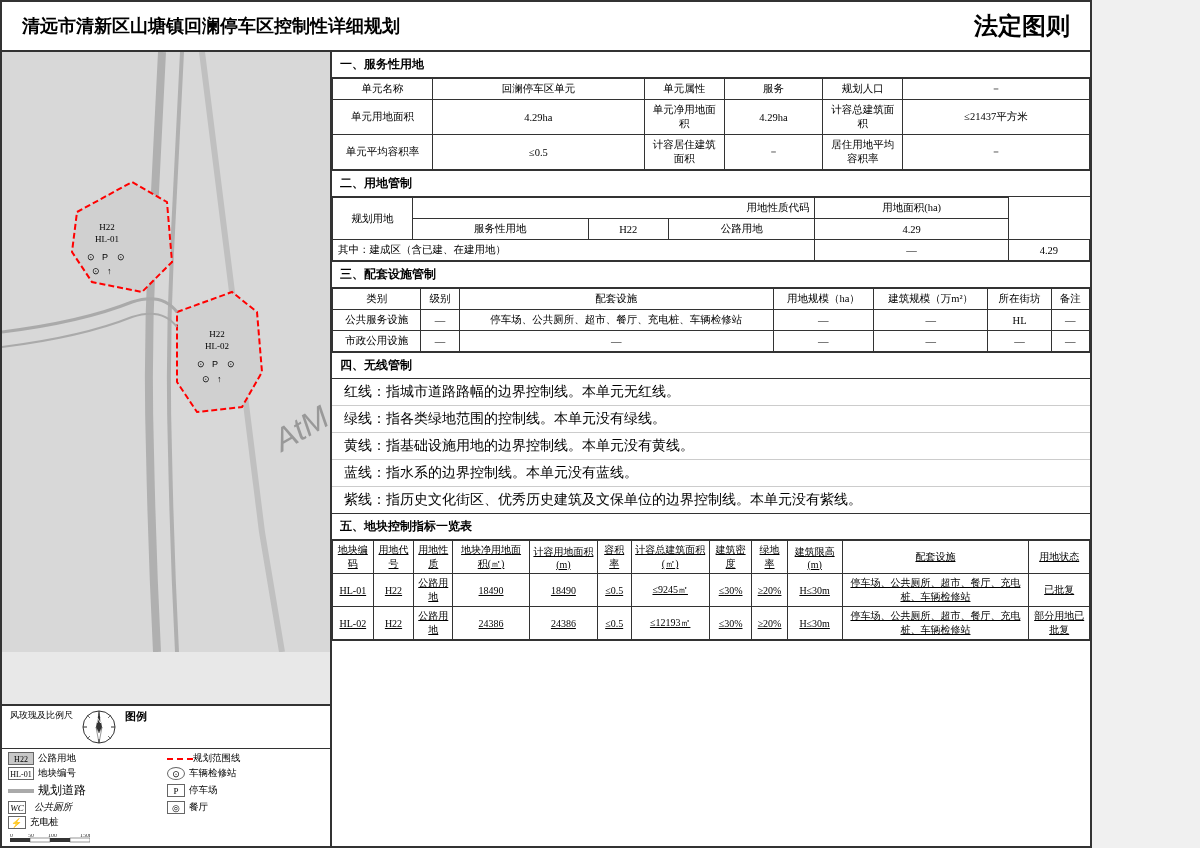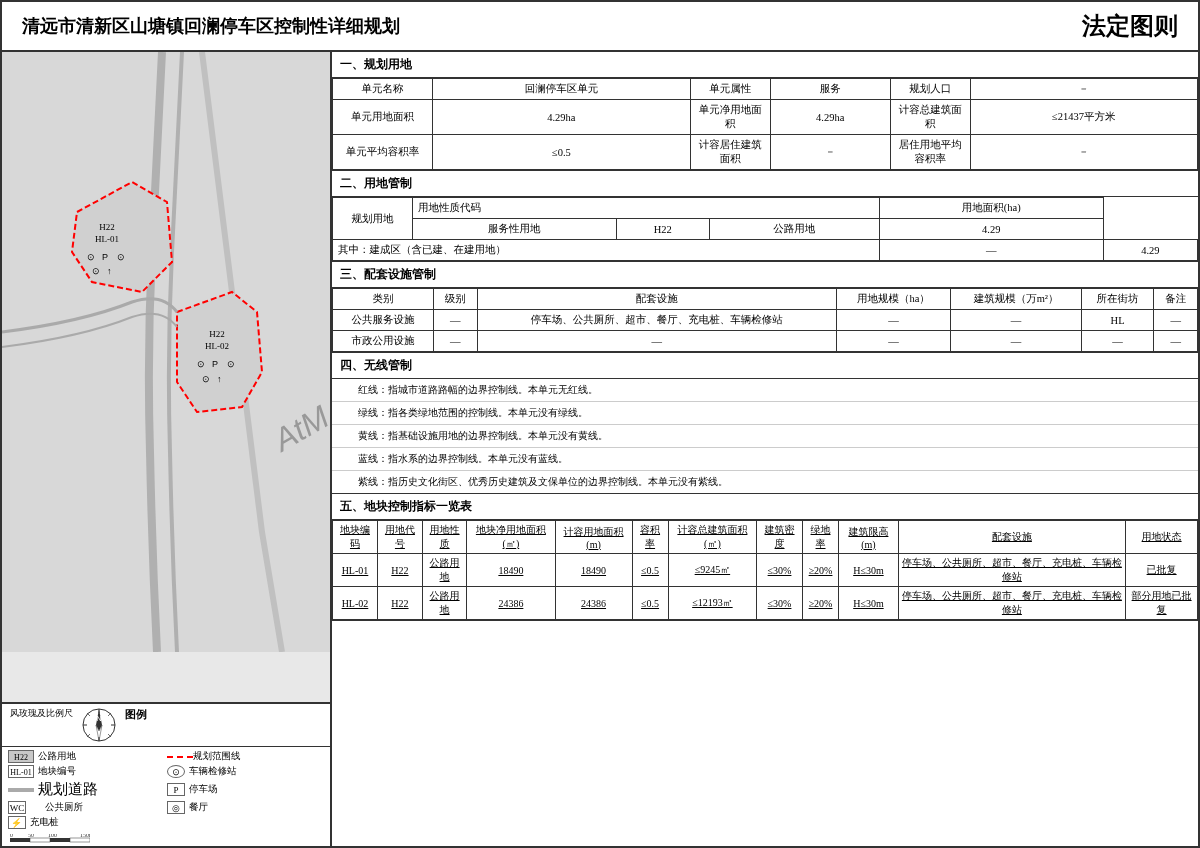--- a/index.html
+++ b/index.html
@@ -1,35 +1,35 @@
 <!DOCTYPE html>
 <html><head>
   <meta charset="utf-8">
   <style>
     * { box-sizing: border-box; margin: 0; padding: 0; }
     body { font-family: 'SimSun', 'STSong', serif; background: #f0f0f0; width: 1200px; height: 848px; overflow: hidden; }
-    .page { width: 1200px; height: 848px; background: #fff; border: 2px solid #333; display: flex; flex-direction: column; position: relative; }
+    .page { width: 1092px; height: 848px; background: #fff; border: 2px solid #333; display: flex; flex-direction: column; position: relative; }
     .header { display: flex; justify-content: space-between; align-items: center; padding: 8px 20px; border-bottom: 2px solid #333; background: #fff; }
     .header-title { font-size: 18px; font-weight: bold; }
     .header-right { font-size: 24px; font-weight: bold; }
     .content { display: flex; flex: 1; overflow: hidden; }
     .left-panel { width: 330px; min-width: 330px; border-right: 2px solid #333; position: relative; background: #e8e8e8; overflow: hidden; }
     .right-panel { flex: 1; overflow-y: auto; overflow-x: hidden; font-size: 11px; }
     
     
     .section { border-bottom: 1px solid #333; }
     .section-title { background: #fff; padding: 4px 8px; font-weight: bold; font-size: 12px; border-bottom: 1px solid #333; }
     
     
     table { width: 100%; border-collapse: collapse; font-size: 10.5px; }
     table td, table th { border: 1px solid #333; padding: 3px 5px; text-align: center; vertical-align: middle; }
     table th { background: #fff; font-weight: normal; }
     
     .wireless-section { padding: 0; }
-    .wireless-line { padding: 4px 26px; border-bottom: 1px solid #ccc; font-size: 10px; }
+    .wireless-line { padding: 4px 12px; border-bottom: 1px solid #ccc; font-size: 14px; }
     .wireless-line:last-child { border-bottom: none; }
     
     .section5-table { font-size: 10px; text-decoration: underline; }
     .section5-table td, .section5-table th { padding: 2px 3px; font-size: 10px; }
     
     
     .legend-box { position: absolute; bottom: 0; left: 0; right: 0; background: #fff; border-top: 2px solid #333; }
   </style>
 </head>
 <body>
@@ -125,30 +125,30 @@
 
           <div style="display:flex;align-items:center;gap:4px;font-size:9.5px;">
             <span style="display:inline-block;width:26px;height:13px;background:#fff;border:1px solid #666;font-size:8px;text-align:center;line-height:13px;">HL-01</span>
             <span>地块编号</span>
           </div>
           <div style="display:flex;align-items:center;gap:4px;font-size:9.5px;">
             <span style="display:inline-block;width:18px;height:13px;border:1px solid #666;border-radius:50%;font-size:9px;text-align:center;line-height:13px;">⊙</span>
             <span>车辆检修站</span>
           </div>
 
-          <div style="display:flex;align-items:center;gap:4px;font-size:15px;">
+          <div style="display:flex;align-items:center;gap:4px;font-size:12px;">
             <span style="display:inline-block;width:26px;height:4px;background:#aaa;"></span>
             <span>规划道路</span>
           </div>
           <div style="display:flex;align-items:center;gap:4px;font-size:9.5px;">
             <span style="display:inline-block;width:18px;height:13px;border:1px solid #666;font-size:9px;text-align:center;line-height:13px;">P</span>
             <span>停车场</span>
           </div>
 
-          <div style="display:flex;align-items:flex-end;gap:19px;font-size:9.5px;">
+          <div style="display:flex;align-items:flex-end;gap:8px;font-size:9.5px;font-style:italic;">
             <span style="display:inline-block;width:18px;height:13px;border:1px solid #666;font-size:9px;text-align:center;line-height:13px;">WC</span>
             <span>公共厕所</span>
           </div>
           <div style="display:flex;align-items:center;gap:4px;font-size:9.5px;">
             <span style="display:inline-block;width:18px;height:13px;border:1px solid #666;font-size:9px;text-align:center;line-height:13px;">◎</span>
             <span>餐厅</span>
           </div>
 
           <div style="display:flex;align-items:center;gap:4px;font-size:9.5px;">
             <span style="display:inline-block;width:18px;height:13px;border:1px solid #666;font-size:9px;text-align:center;line-height:13px;">⚡</span>
@@ -167,21 +167,21 @@
             <text x="38" y="3" font-size="6" fill="#333">100</text>
             <text x="70" y="3" font-size="6" fill="#333">150m</text>
           </svg>
         </div>
       </div>
     </div>
 
     <div class="right-panel">
 
       <div class="section">
-        <div class="section-title">一、规划用地</div>
+        <div class="section-title">一、服务性用地</div>
         <table>
           <tbody>
               <tr>
             <td style="width:100px;">单元名称</td>
             <td>回澜停车区单元</td>
             <td style="width:80px;">单元属性</td>
             <td>服务</td>
             <td style="width:80px;">规划人口</td>
             <td>－</td>
           </tr>
@@ -204,21 +204,21 @@
         </tbody>
           </table>
       </div>
 
       <div class="section">
         <div class="section-title">二、用地管制</div>
         <table>
           <tbody>
               <tr>
             <td rowspan="2" style="width:80px;">规划用地</td>
-            <td colspan="3" style="text-align:left;">用地性质代码</td>
+            <td colspan="3" style="text-align:right;">用地性质代码</td>
             <td>用地面积(ha)</td>
           </tr>
           <tr>
             <td>服务性用地</td>
             <td>H22</td>
             <td>公路用地</td>
             <td>4.29</td>
           </tr>
           <tr>
             <td colspan="4" style="text-align:left;">其中：建成区（含已建、在建用地）</td>

